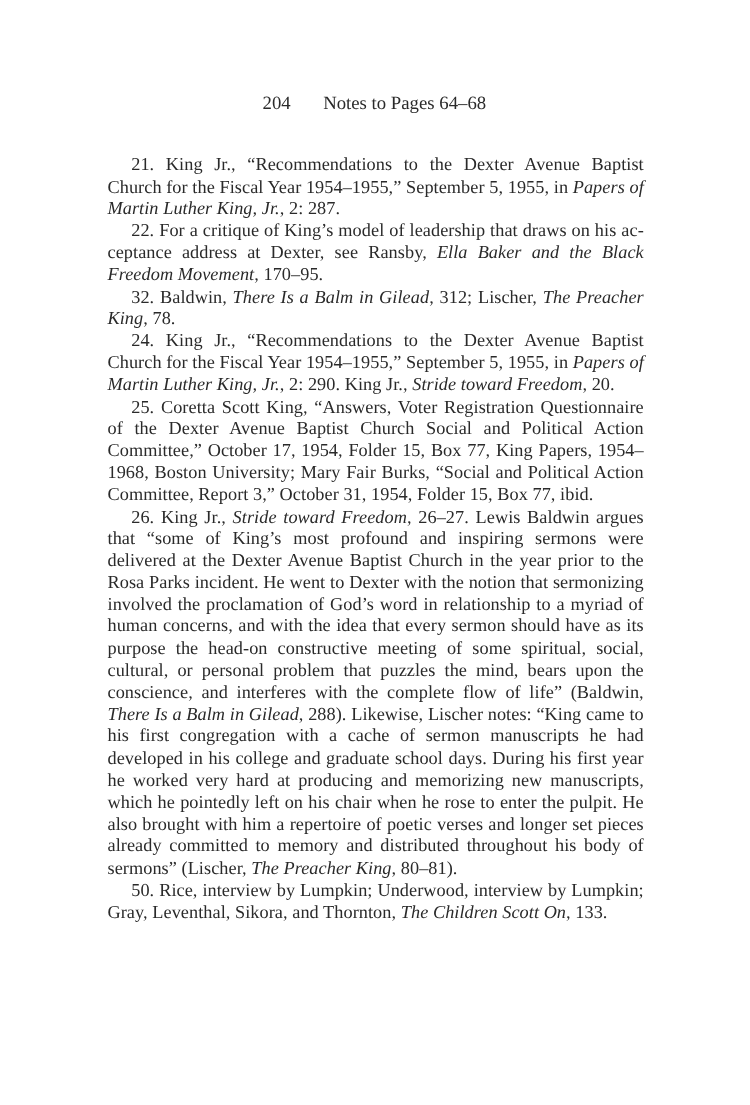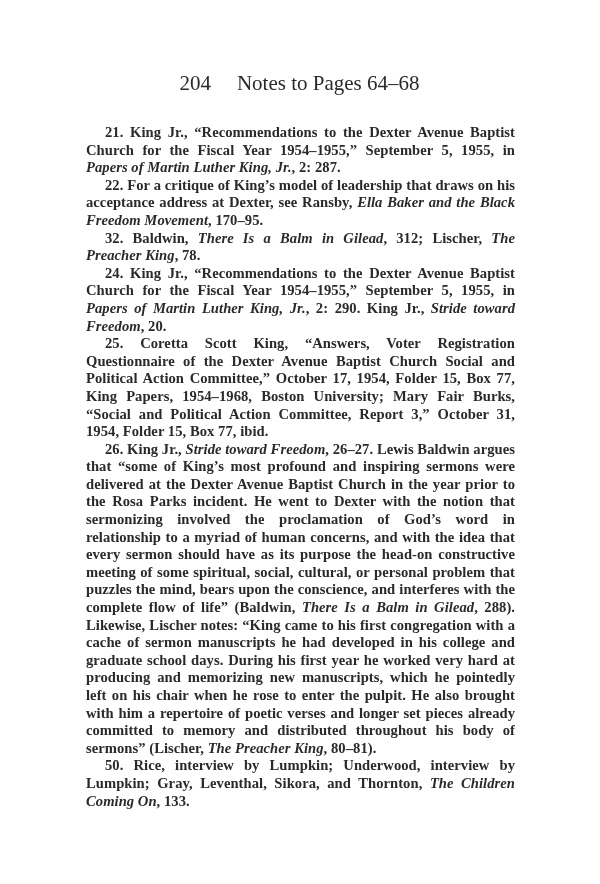--- a/index.html
+++ b/index.html
@@ -22,21 +22,21 @@
       width: 600px;
       height: 884px;
       background: #ffffff;
     }
     .running-head {
       position: absolute;
       top: 74px;
       left: 0;
       width: 599px;
       text-align: center;
-      font-size: 21px;
+      font-size: 15px;
       line-height: 18px;
       color: #2a2a2a;
     }
     .running-head .folio {
       display: inline-block;
       margin-right: 26px;
     }
     .notes {
       position: absolute;
       top: 124px;
@@ -44,36 +44,35 @@
       width: 429px;
       font-size: 14.6px;
       line-height: 17.6px;
       text-align: justify;
       hyphens: manual;
       letter-spacing: 0.05px;
     }
     .note {
       margin: 0;
       text-indent: 19px;
-      font-weight: bold;
     }
     .note i {
       font-style: italic;
     }
   </style>
 </head>
 <body>
 
 <div class="page">
   <div class="running-head">
     <span class="folio">204</span><span class="title">Notes to Pages 64–68</span>
   </div>
 
   <div class="notes">
     <p class="note"><span>21. King Jr., “Recommendations to the Dexter Avenue Baptist Church for the Fiscal Year 1954–1955,” September 5, 1955, in </span><i>Papers of Martin Luther King, Jr.</i><span>, 2: 287.</span></p>
     <p class="note"><span>22. For a critique of King’s model of leadership that draws on his ac­ceptance address at Dexter, see Ransby, </span><i>Ella Baker and the Black Freedom Movement</i><span>, 170–95.</span></p>
     <p class="note"><span>32. Baldwin, </span><i>There Is a Balm in Gilead</i><span>, 312; Lischer, </span><i>The Preacher King</i><span>, 78.</span></p>
     <p class="note"><span>24. King Jr., “Recommendations to the Dexter Avenue Baptist Church for the Fiscal Year 1954–1955,” September 5, 1955, in </span><i>Papers of Martin Luther King, Jr.</i><span>, 2: 290. King Jr., </span><i>Stride toward Freedom</i><span>, 20.</span></p>
     <p class="note"><span>25. Coretta Scott King, “Answers, Voter Registration Questionnaire of the Dexter Avenue Baptist Church Social and Political Action Committee,” October 17, 1954, Folder 15, Box 77, King Papers, 1954–1968, Boston University; Mary Fair Burks, “Social and Political Action Committee, Report 3,” October 31, 1954, Folder 15, Box 77, ibid.</span></p>
     <p class="note"><span>26. King Jr., </span><i>Stride toward Freedom</i><span>, 26–27. Lewis Baldwin argues that “some of King’s most profound and inspiring sermons were delivered at the Dexter Avenue Baptist Church in the year prior to the Rosa Parks in­cident. He went to Dexter with the notion that sermonizing involved the proclamation of God’s word in relationship to a myriad of human concerns, and with the idea that every sermon should have as its purpose the head-on constructive meeting of some spiritual, social, cultural, or personal problem that puzzles the mind, bears upon the conscience, and interferes with the complete flow of life” (Baldwin, </span><i>There Is a Balm in Gilead</i><span>, 288). Likewise, Lischer notes: “King came to his first congregation with a cache of sermon manuscripts he had developed in his college and graduate school days. Dur­ing his first year he worked very hard at producing and memorizing new manuscripts, which he pointedly left on his chair when he rose to enter the pulpit. He also brought with him a repertoire of poetic verses and longer set pieces already committed to memory and distributed throughout his body of sermons” (Lischer, </span><i>The Preacher King</i><span>, 80–81).</span></p>
-    <p class="note"><span>50. Rice, interview by Lumpkin; Underwood, interview by Lumpkin; Gray, Leventhal, Sikora, and Thornton, </span><i>The Children Coming On</i><span>, 133.</span></p>
+    <p class="note"><span>50. Rice, interview by Lumpkin; Underwood, interview by Lumpkin; Gray, Leventhal, Sikora, and Thornton, </span><i>The Children Scott On</i><span>, 133.</span></p>
   </div>
 </div>
 
 </body></html>

